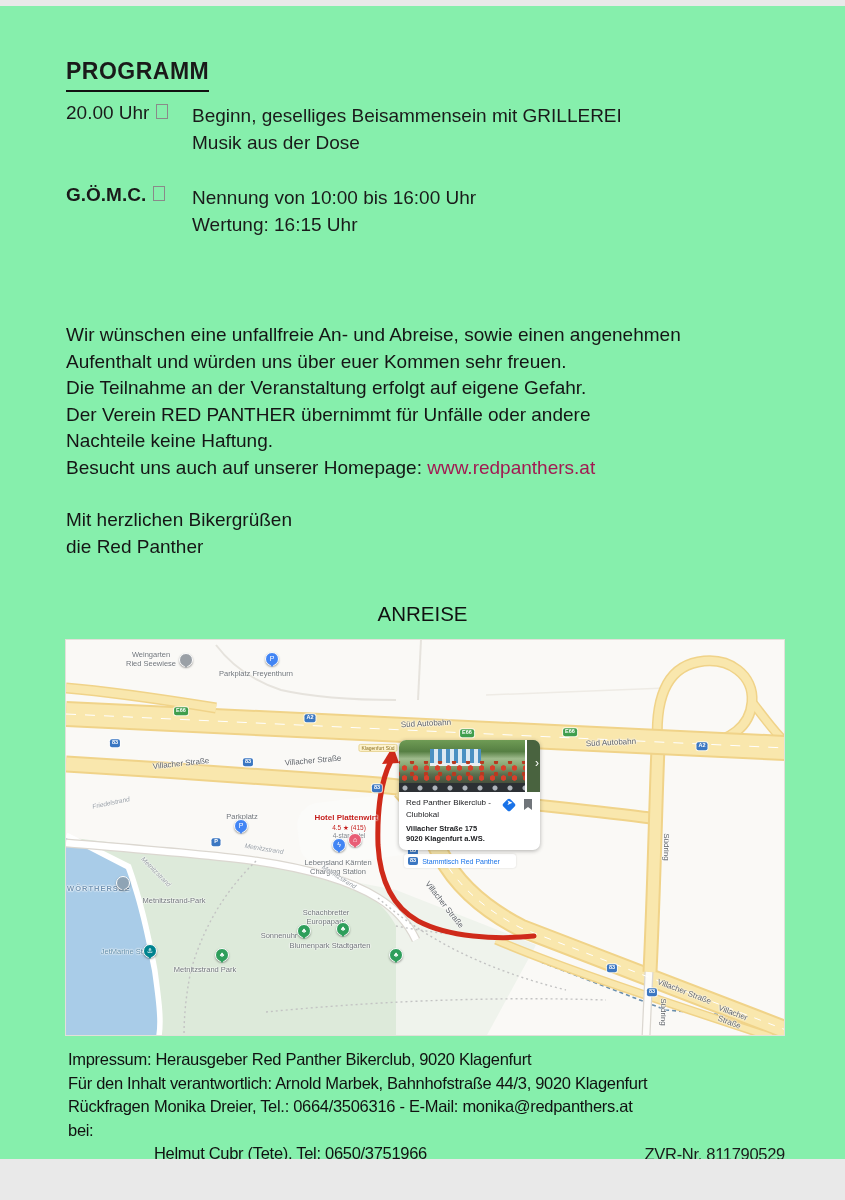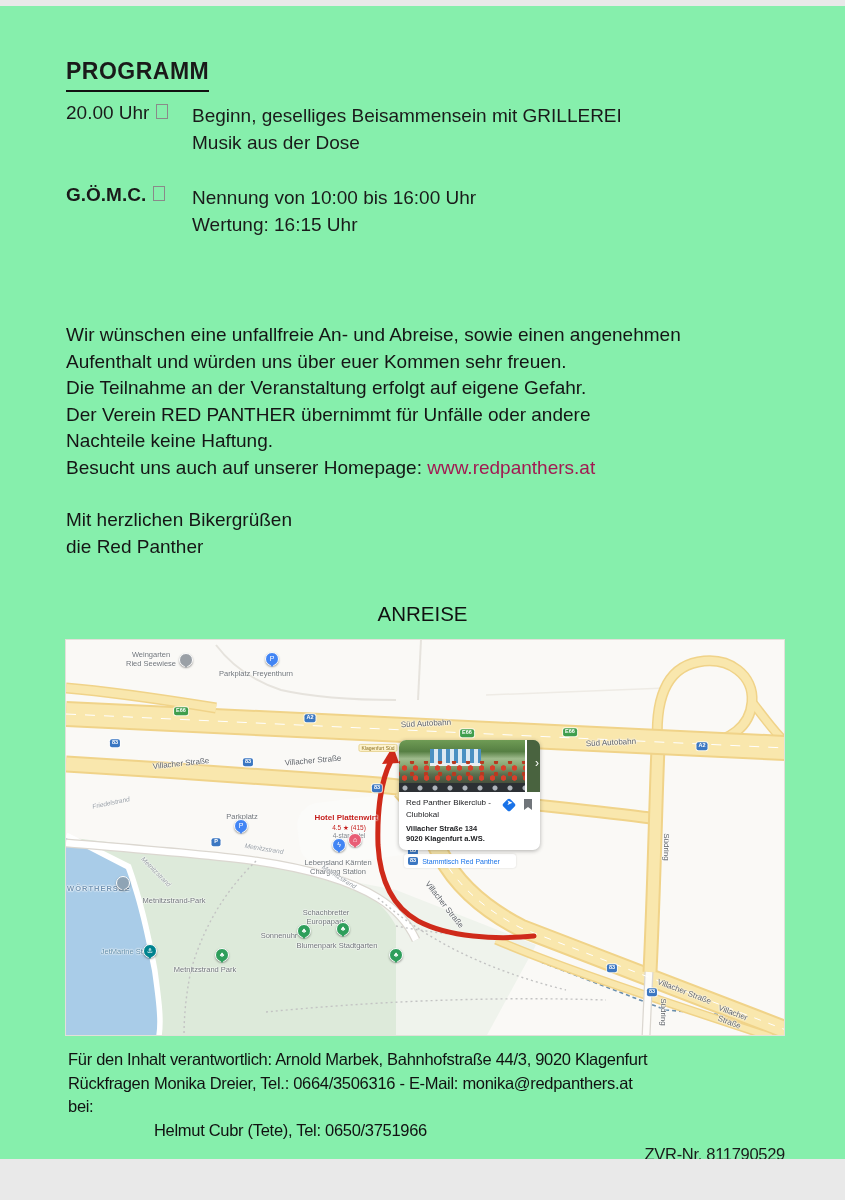--- a/index.html
+++ b/index.html
@@ -209,21 +209,21 @@
         <span class="mlabel poi" style="left: 176px; top: 177px;">Parkplatz</span>
         <span class="mlabel street" style="left: 198px; top: 209px; transform: translate(-50%, -50%) rotate(9deg);">Metnitzstrand</span>
         <span class="mlabel street" style="left: 273px; top: 237px; transform: translate(-50%, -50%) rotate(32deg);">Metnitzstrand</span>
         <span class="mlabel street" style="left: 90px; top: 232px; transform: translate(-50%, -50%) rotate(45deg);">Metnitzstrand</span>
         <span class="mlabel street" style="left: 45px; top: 163px; transform: translate(-50%, -50%) rotate(-12deg);">Friedelstrand</span>
         <span class="mlabel poi" style="left: 108px; top: 261px;">Metnitzstrand-Park</span>
         <span class="mlabel poi" style="left: 139px; top: 330px;">Metnitzstrand Park</span>
         <span class="mlabel poi" style="left: 213px; top: 296px;">Sonnenuhr</span>
         <span class="mlabel poi" style="left: 260px; top: 277px;">Schachbretter
 Europapark</span>
-        <span class="mlabel poi" style="left: 271px; top: 306px; text-align: center;">Blumenpark Stadtgarten</span>
+        <span class="mlabel poi" style="left: 264px; top: 306px; text-align: center;">Blumenpark Stadtgarten</span>
         <span class="mlabel water" style="left: 33px; top: 249px;">WÖRTHERSEE</span>
         <span class="mlabel poi water-poi" style="left: 60px; top: 312px;">JetMarine Steg</span>
         <span class="mbadge green" style="left: 115px; top: 71px;">E66</span>
         <span class="mbadge blue" style="left: 244px; top: 78px;">A2</span>
         <span class="mbadge green" style="left: 401px; top: 93px;">E66</span>
         <span class="mbadge green" style="left: 504px; top: 92px;">E66</span>
         <span class="mbadge blue" style="left: 636px; top: 106px;">A2</span>
         <span class="mbadge blue" style="left: 49px; top: 103px;">83</span>
         <span class="mbadge blue" style="left: 182px; top: 122px;">83</span>
         <span class="mbadge blue" style="left: 311px; top: 148px;">83</span>
@@ -247,34 +247,35 @@
     <div class="card">
       <div class="photo">
         <div class="awning"></div>
         <div class="crowd"></div>
         <div class="bikes"></div>
         <div class="sliver"></div>
         <span class="chev">›</span>
       </div>
       <div class="cbody">
         <div class="ctitle"><span>Red Panther Bikerclub -</span><br><span>Clublokal</span></div>
-        <div class="caddr"><span>Villacher Straße 134</span><br><span>9020 Klagenfurt a.WS.</span></div>
+        <div class="caddr"><span>Villacher Straße 175</span><br><span>9020 Klagenfurt a.WS.</span></div>
       </div>
       <div class="dir-diamond">
           <span>➤</span>
         </div>
       <div class="bookmark"></div>
     </div>
     <div class="subrow">
       <span class="bdg">83</span>
       <span class="txt">Stammtisch Red Panther</span>
     </div>
   </div>
 
   <div class="abs footer">
+    <div>Impressum: Herausgeber Red Panther Bikerclub, 9020 Klagenfurt</div>
     <div>Für den Inhalt verantwortlich: Arnold Marbek, Bahnhofstraße 44/3, 9020 Klagenfurt</div>
     <div class="row">
       <span class="lbl">Rückfragen bei:</span>
       <span>Monika Dreier, Tel.: 0664/3506316 - E-Mail: monika@redpanthers.at</span>
     </div>
     <div class="indent">Helmut Cubr (Tete), Tel: 0650/3751966</div>
   </div>
   <div class="abs zvr">ZVR-Nr. 811790529</div>
 
 </div>

